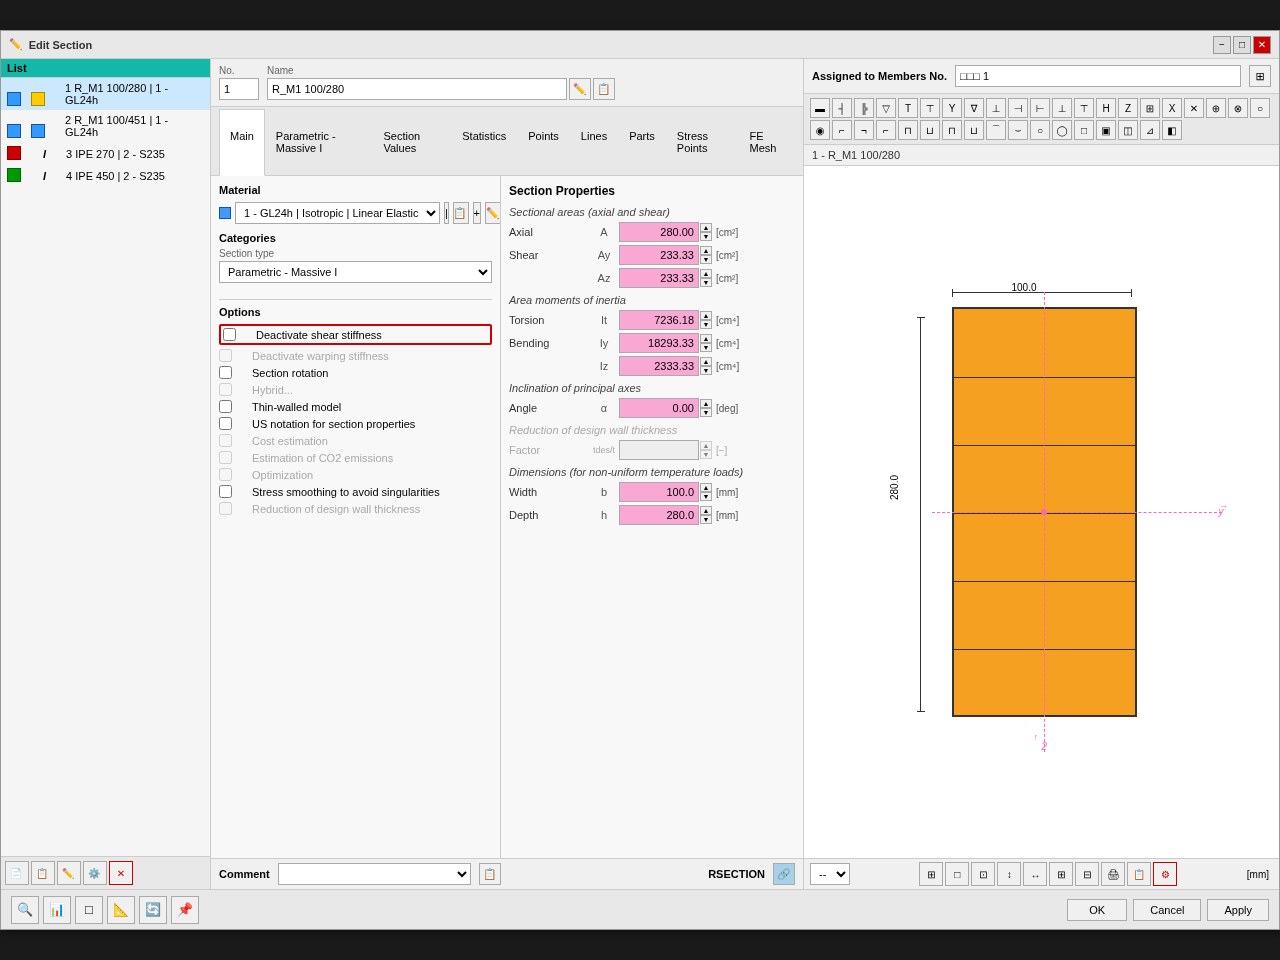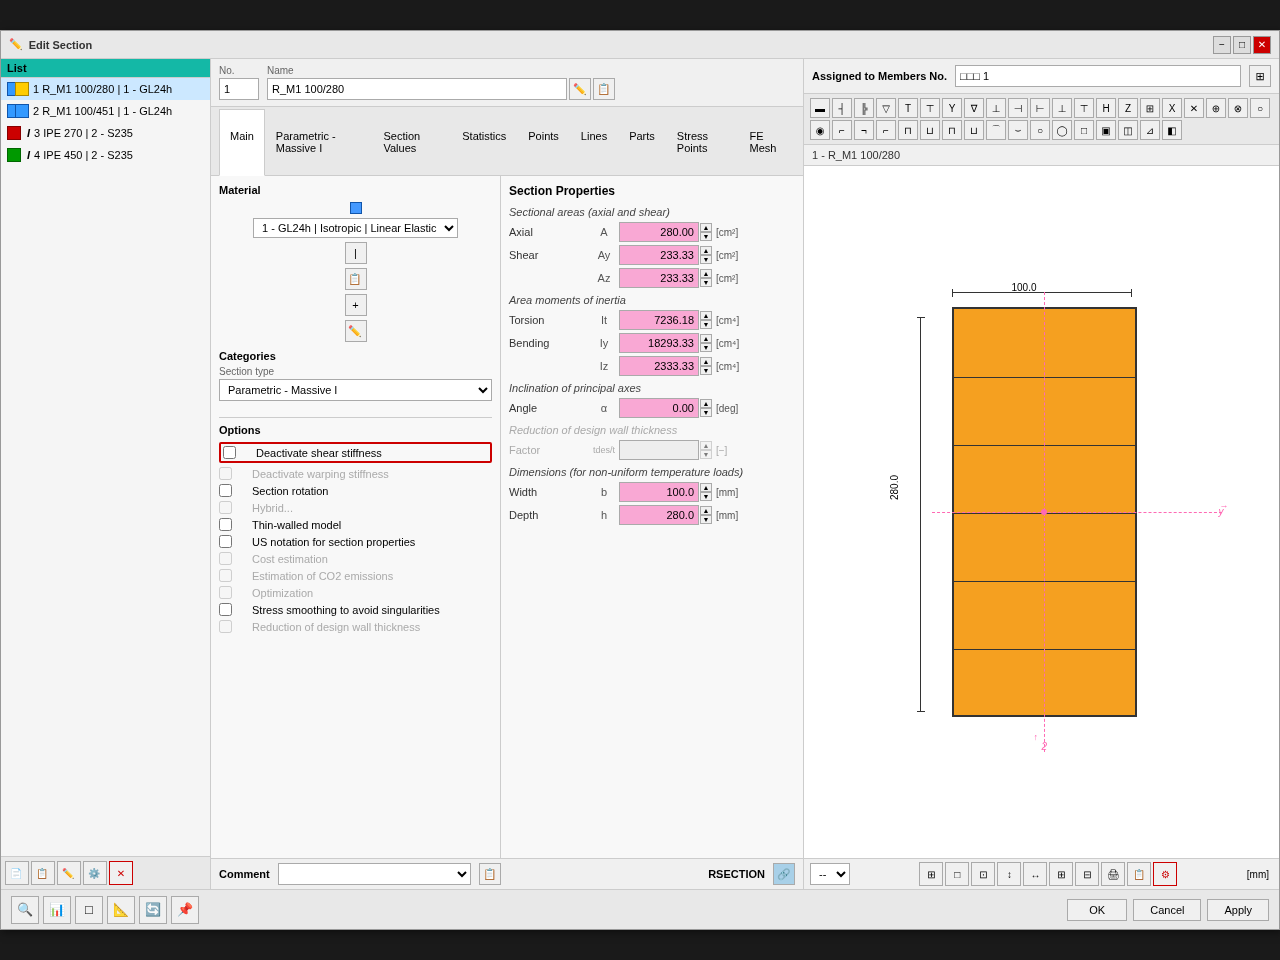--- a/index.html
+++ b/index.html
@@ -7,42 +7,42 @@
     .window { width: 1280px; height: 900px; background: #f0f0f0; border: 1px solid #999; box-shadow: 2px 2px 8px rgba(0,0,0,0.5); display: flex; flex-direction: column; }
     .title-bar { background: #e8e8e8; border-bottom: 1px solid #ccc; padding: 4px 8px; display: flex; align-items: center; justify-content: space-between; height: 28px; }
     .title-bar-left { display: flex; align-items: center; gap: 6px; font-size: 12px; font-weight: 600; color: #333; }
     .title-bar-controls { display: flex; gap: 2px; }
     .title-btn { width: 18px; height: 18px; border: 1px solid #999; background: #ddd; cursor: pointer; display: flex; align-items: center; justify-content: center; font-size: 10px; }
     .title-btn.close { background: #c00; color: white; }
     .main-content { display: flex; flex: 1; overflow: hidden; }
     .left-panel { width: 210px; background: #f5f5f5; border-right: 1px solid #ccc; display: flex; flex-direction: column; }
     .panel-header { background: #14b8a6; padding: 3px 6px; font-weight: 600; border-bottom: 1px solid #ccc; font-size: 11px; }
     .list-items { flex: 1; overflow-y: auto; }
-    .list-item { padding: 4px 6px; display: flex; align-items: center; gap: 4px; cursor: pointer; font-size: 11px; }
+    .list-item { padding: 4px 6px; display: flex; align-items: flex-end; gap: 20px; cursor: pointer; font-size: 11px; }
     .list-item.selected { background: #cce8ff; }
     .color-box { width: 14px; height: 14px; border: 1px solid #666; flex-shrink: 0; }
     .left-toolbar { padding: 4px; display: flex; gap: 2px; border-top: 1px solid #ccc; background: #e8e8e8; }
     .tool-btn { width: 24px; height: 24px; border: 1px solid #aaa; background: #f0f0f0; cursor: pointer; display: flex; align-items: center; justify-content: center; font-size: 10px; }
     .tool-btn.danger { color: #c00; border-color: #c00; }
     .center-panel { flex: 1; display: flex; flex-direction: column; overflow: hidden; background: #f8f8f8; border-right: 1px solid #ccc; }
     .top-row { display: flex; align-items: center; gap: 8px; padding: 6px 8px; border-bottom: 1px solid #ccc; background: #f0f0f0; }
     .field-group { display: flex; flex-direction: column; }
     .field-label { font-size: 10px; color: #666; margin-bottom: 2px; }
     .number-field { width: 50px; height: 22px; border: 1px solid #aaa; background: white; padding: 2px 4px; }
     .name-field { width: 300px; height: 22px; border: 1px solid #aaa; background: white; padding: 2px 4px; }
     .assigned-field { flex: 1; height: 22px; border: 1px solid #aaa; background: white; padding: 2px 4px; }
     .icon-btn { width: 22px; height: 22px; border: 1px solid #aaa; background: #f0f0f0; cursor: pointer; display: flex; align-items: center; justify-content: center; font-size: 11px; }
     .tabs-row { display: flex; border-bottom: 1px solid #ccc; background: #e8e8e8; padding: 0 8px; }
     .tab { padding: 20px 10px; cursor: pointer; border: 1px solid transparent; font-size: 11px; margin-top: 2px; }
     .tab.active { background: white; border: 1px solid #ccc; border-bottom: 1px solid white; margin-bottom: -1px; }
     .panel-body { display: flex; flex: 1; overflow: hidden; }
     .left-section { width: 290px; border-right: 1px solid #ccc; padding: 8px; overflow-y: auto; }
     .right-section { flex: 1; padding: 8px; overflow-y: auto; }
     .section-title { font-weight: 600; margin-bottom: 6px; font-size: 11px; }
-    .material-row { display: flex; align-items: center; gap: 4px; margin-bottom: 8px; flex-direction: column; }
+    .material-row { display: flex; align-items: center; gap: 4px; margin-bottom: 8px; }
     .material-select { flex: 1; height: 22px; border: 1px solid #aaa; background: white; padding: 2px 4px; }
     .categories-label { font-weight: 600; margin-bottom: 4px; }
     .section-type-label { font-size: 10px; color: #666; margin-bottom: 2px; }
     .section-type-select { width: 100%; height: 22px; border: 1px solid #aaa; background: white; padding: 2px 4px; margin-bottom: 8px; }
     .options-section { margin-top: 8px; }
     .options-title { font-weight: 600; margin-bottom: 6px; border-top: 1px solid #ccc; padding-top: 6px; }
     .option-row { display: flex; align-items: center; gap: 20px; margin-bottom: 4px; font-size: 11px; }
     .option-row.highlighted { border: 2px solid #cc0000; padding: 2px; border-radius: 2px; }
     .option-row input[type=checkbox] { margin: 0; }
     .option-row.disabled { color: #aaa; }

